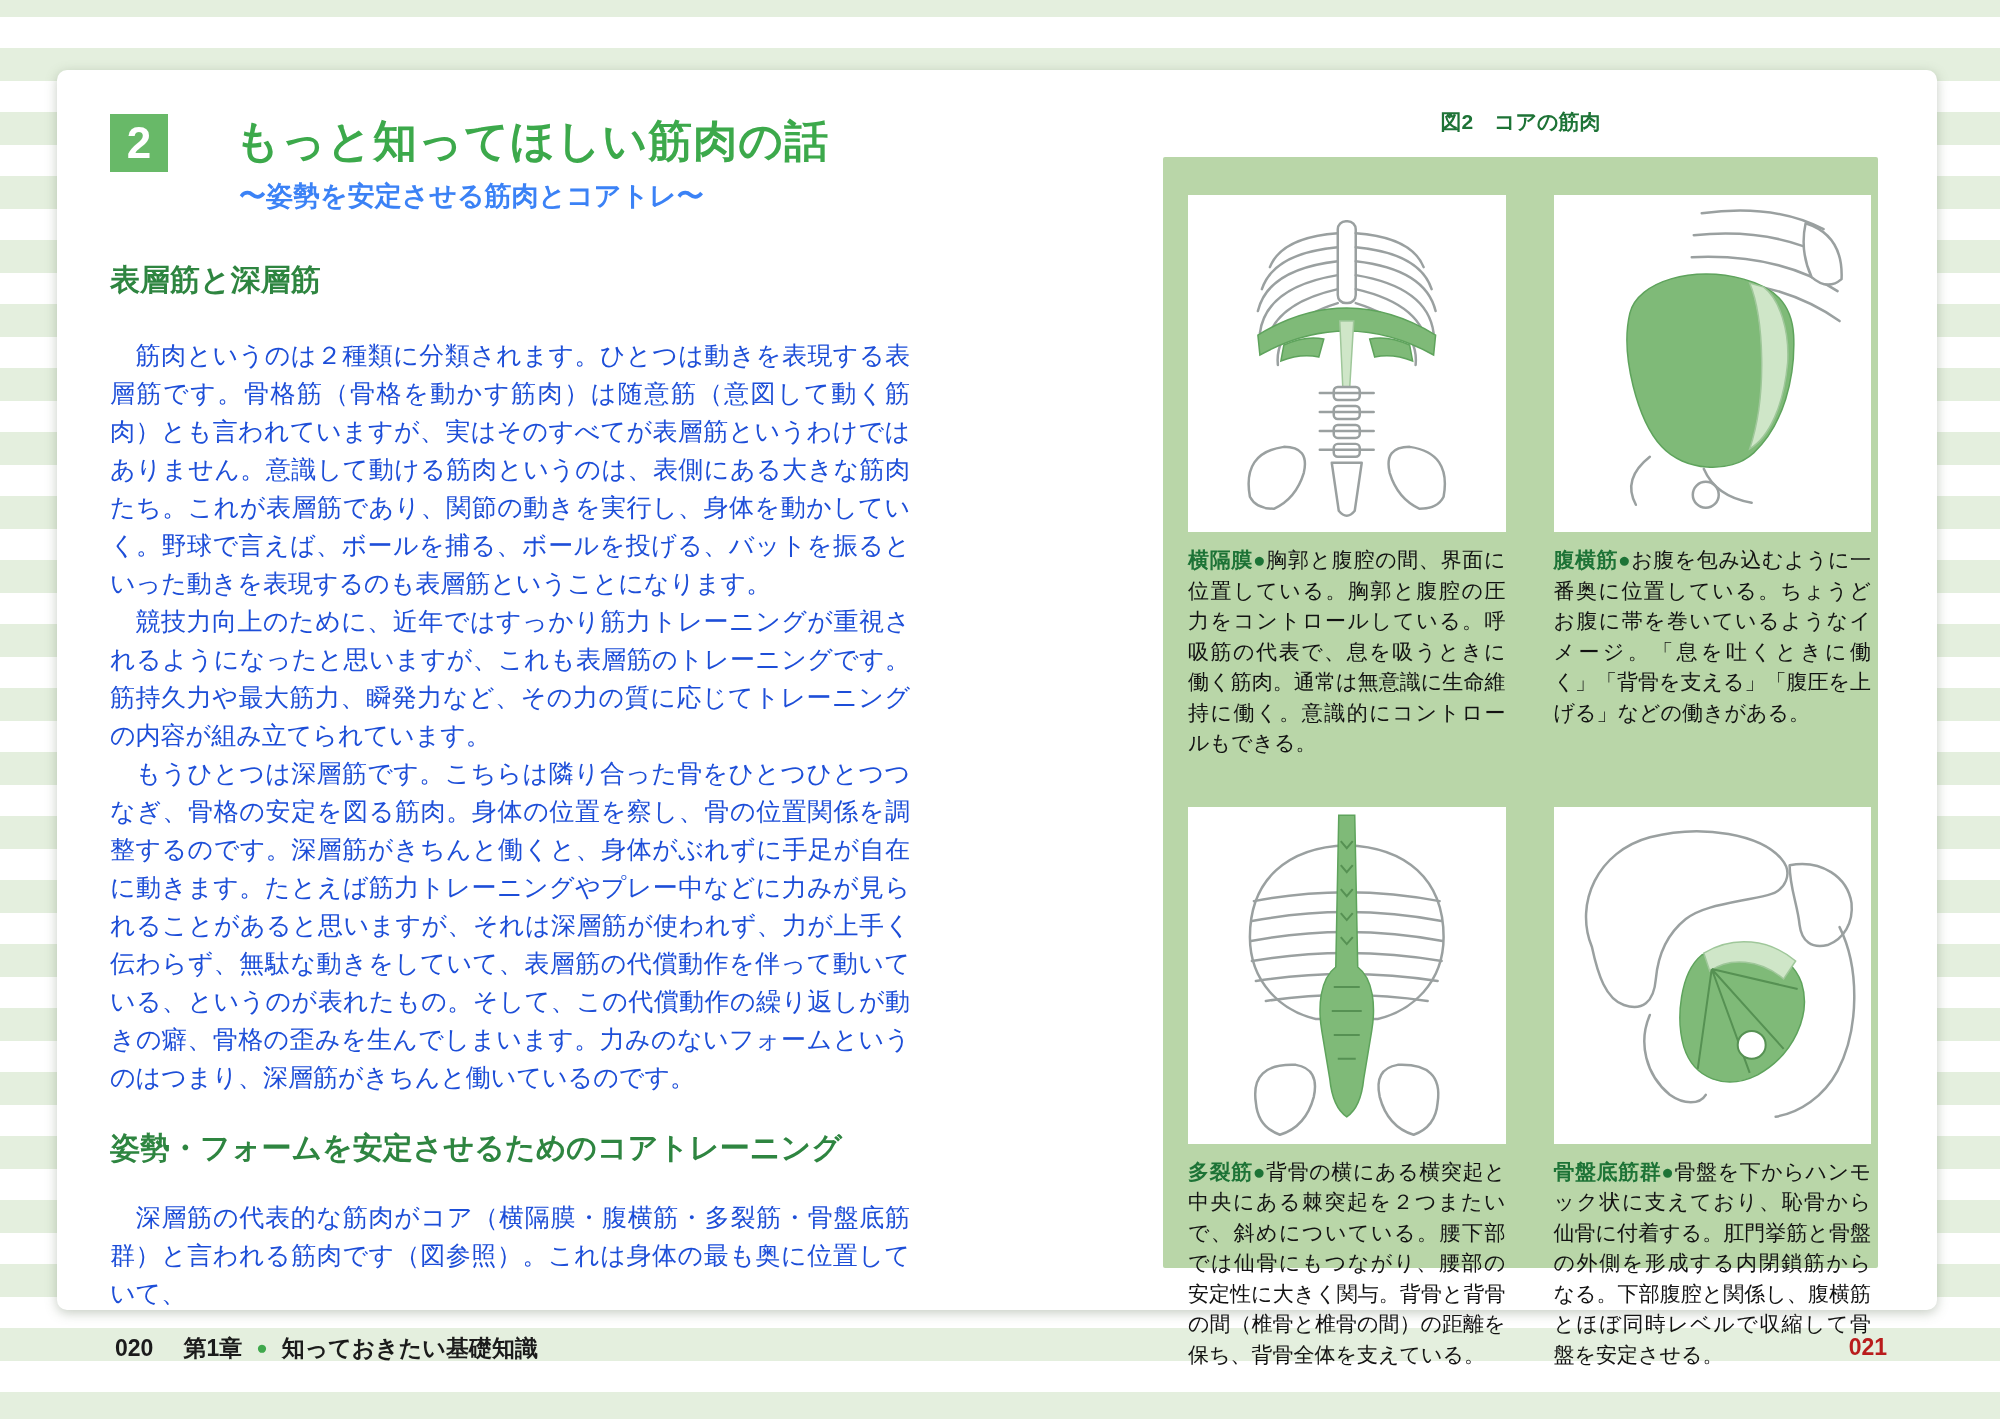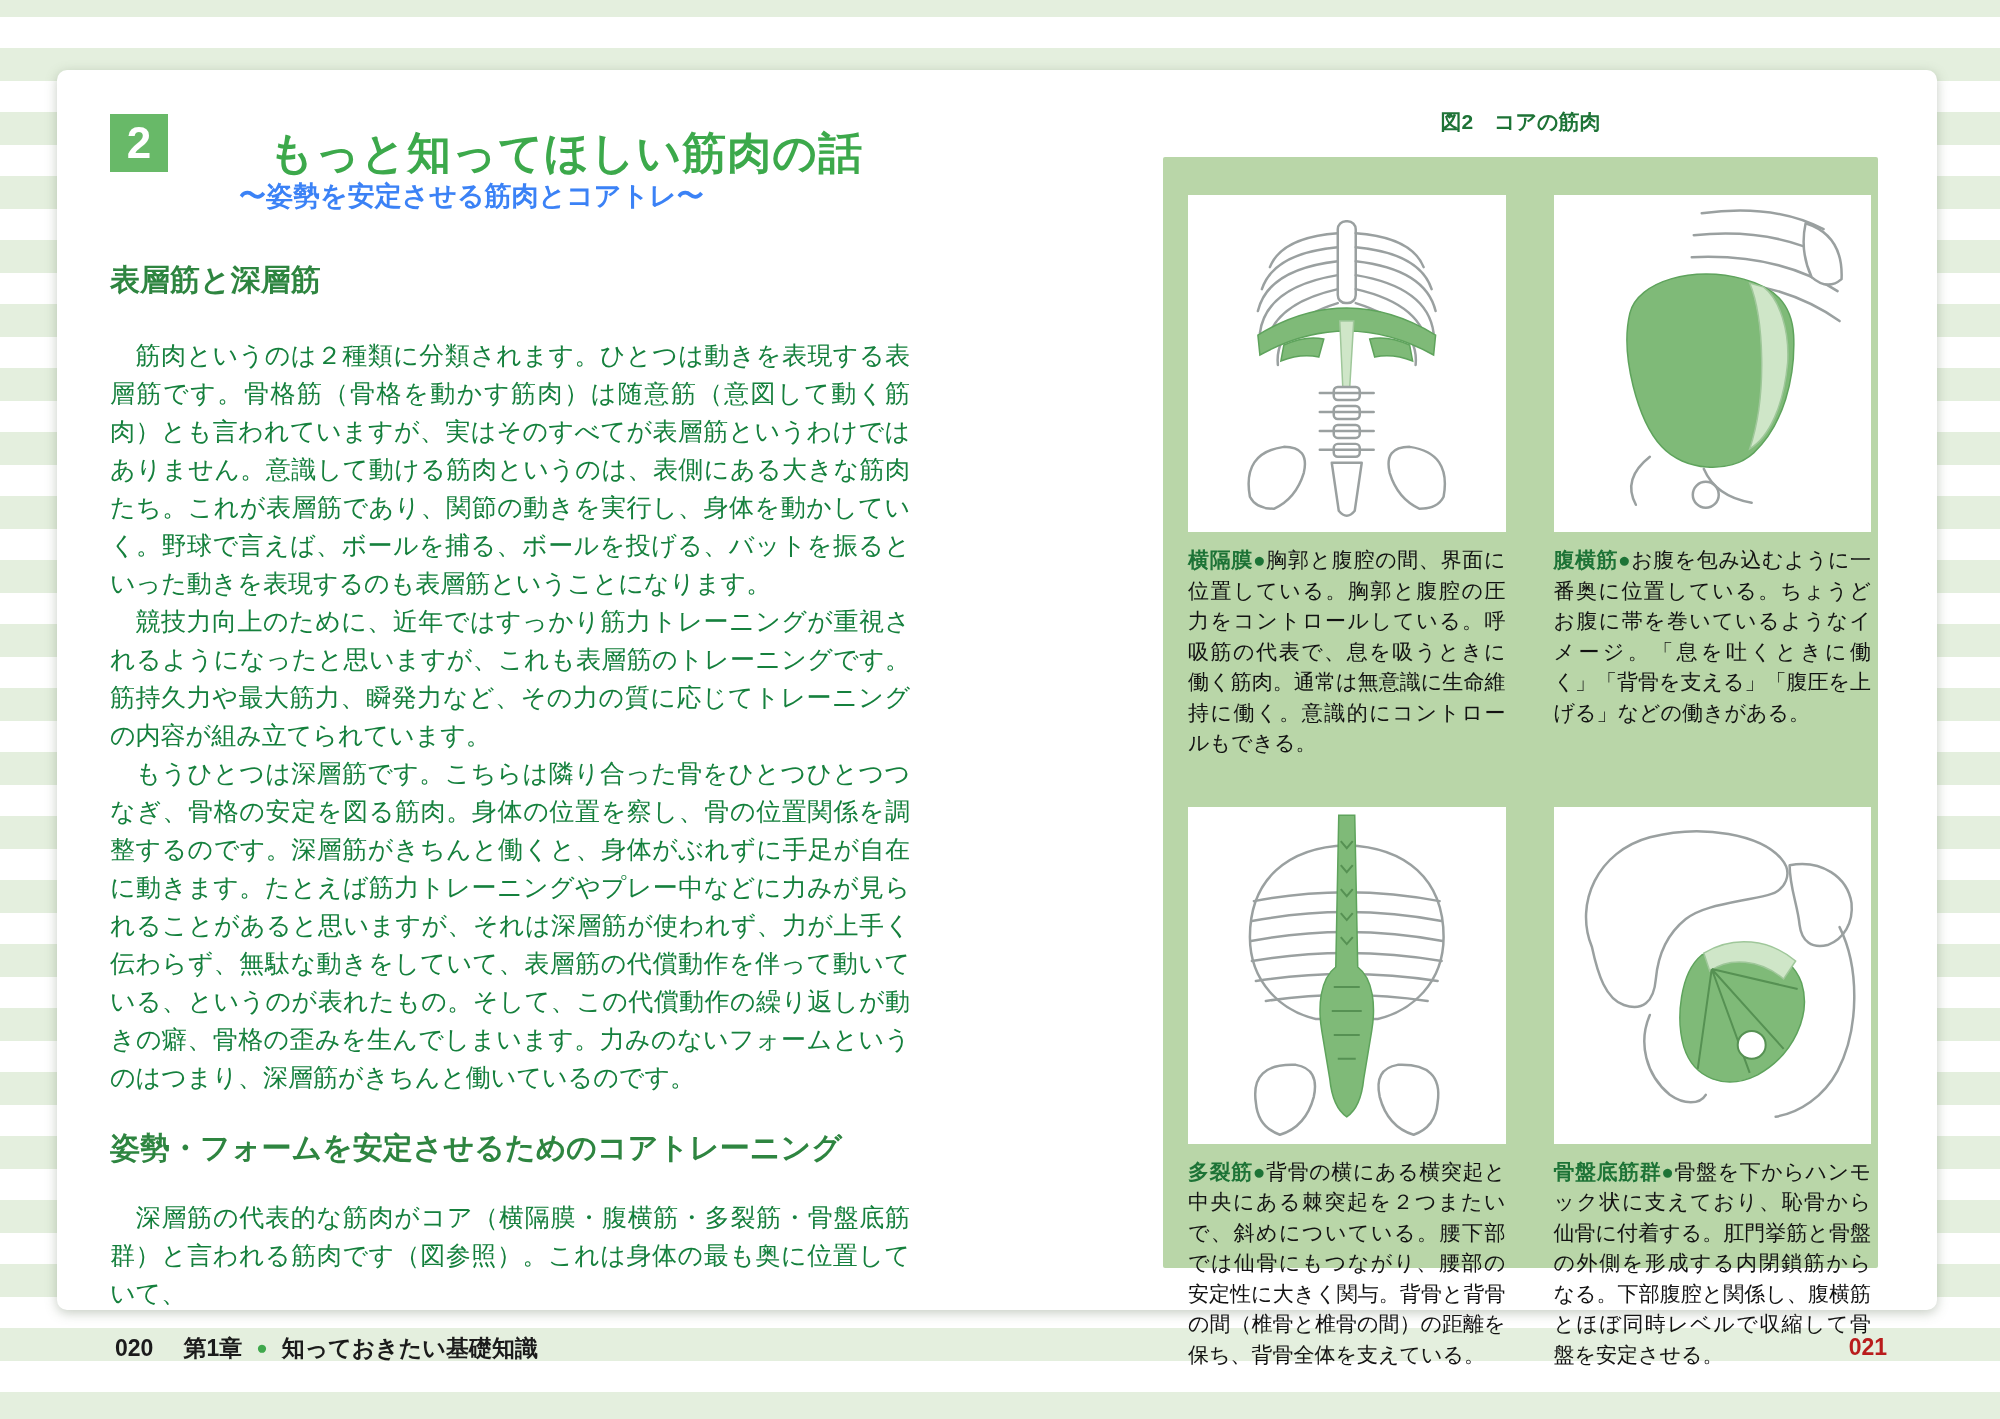--- a/index.html
+++ b/index.html
@@ -17,36 +17,36 @@
     background:#ffffff;border-radius:10px;
     box-shadow:0 3px 12px rgba(90,110,80,.35);
   }
   
   .chapter-num{
     position:absolute;left:53px;top:44px;width:58px;height:58px;
     background:#68b968;color:#ffffff;font-size:44px;font-weight:bold;
     display:flex;align-items:center;justify-content:center;
   }
   .title{
-    position:absolute;left:178px;top:54px;
-    font-size:44px;font-weight:900;color:#3ca94b;letter-spacing:1px;white-space:nowrap;margin-left:34px;
+    position:absolute;left:178px;top:42px;
+    font-size:44px;font-weight:900;color:#3ca94b;letter-spacing:1px;white-space:nowrap;
   }
   .subtitle{
     position:absolute;left:182px;top:108px;
     font-size:27px;font-weight:600;color:#3b82f6;white-space:nowrap;
   }
   .sec-heading{
     position:absolute;left:53px;
     font-size:30px;font-weight:bold;color:#2e8540;white-space:nowrap;
   }
   .sec-heading.h1a{top:190px;}
   .sec-heading.h2a{top:1058px;}
   .bodytext{
     position:absolute;left:53px;width:800px;
-    font-size:25px;line-height:38px;color:#15803d;
+    font-size:25px;line-height:38px;color:#1d4ed8;
     text-align:justify;
   }
   .bodytext.b1{top:266px;}
   .bodytext.b2{top:1128px;}
   .bodytext p{margin:0;}
   
   .fig-title{
     position:absolute;left:1106px;top:38px;width:715px;text-align:center;
     font-size:21px;font-weight:bold;color:#1d7336;
   }

